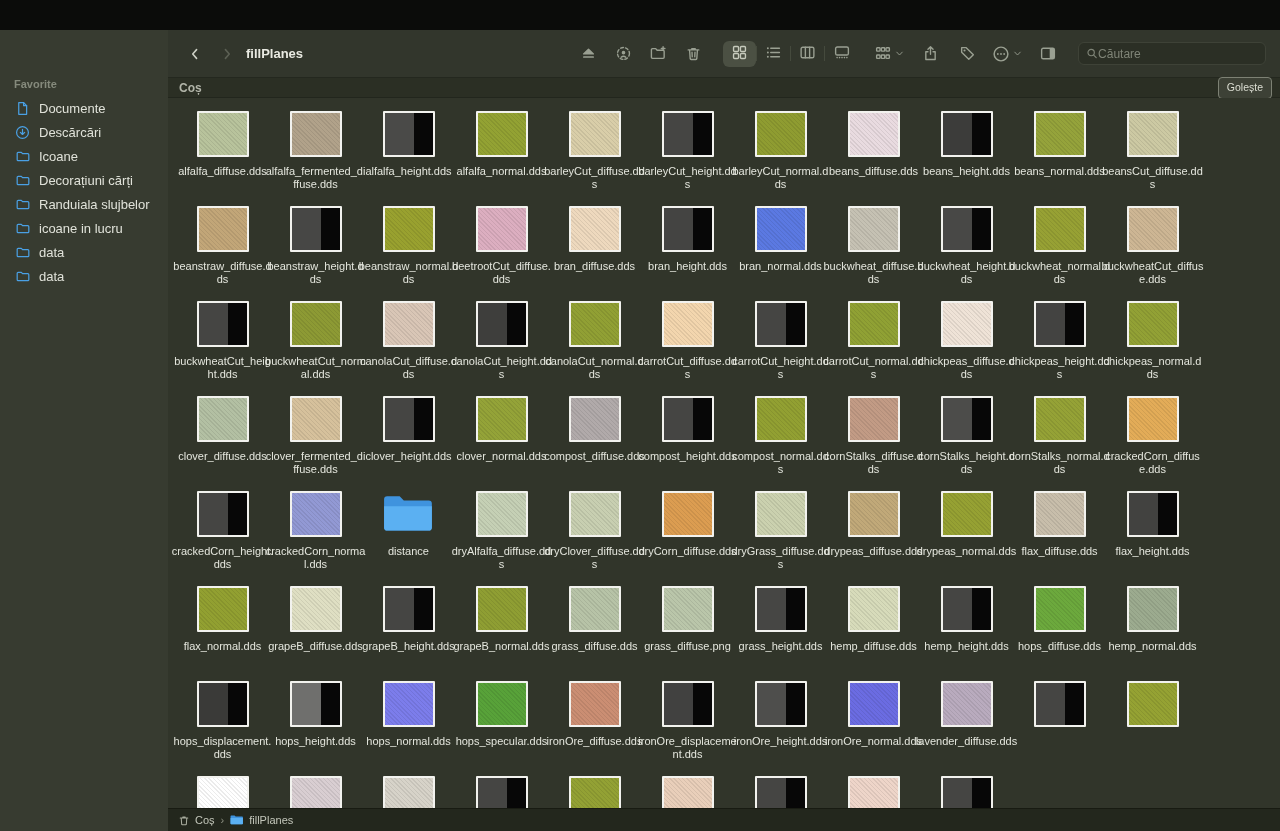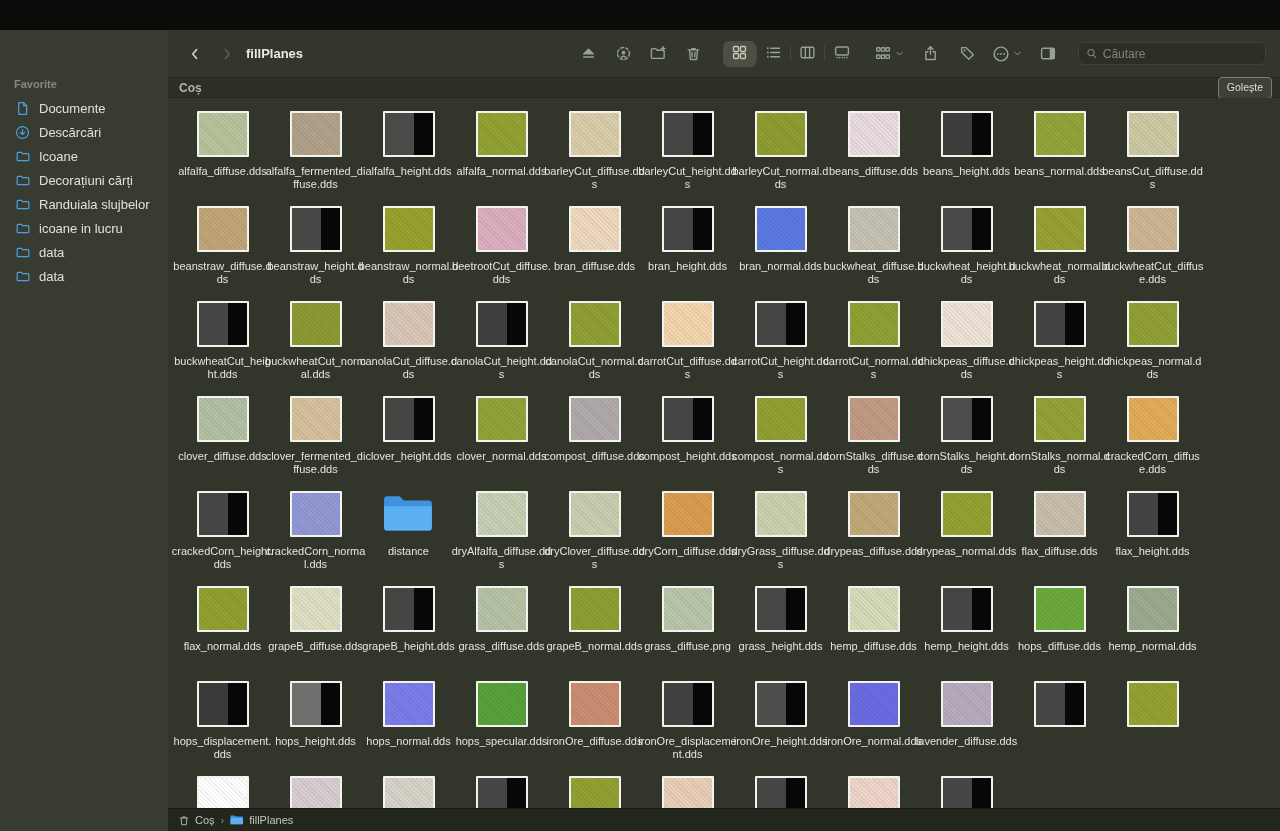--- a/index.html
+++ b/index.html
@@ -29,21 +29,21 @@
   .tb-tools { display:flex; gap:7px; margin-right:16px; }
   .tb-views { display:flex; align-items:center; margin-right:14px; }
   .tb-views .seg { background:none; border:none; width:33px; height:26px; display:grid;
     place-items:center; color:#9aa092; border-radius:6px; }
   .tb-views .seg.active { background:#4b5043; color:#c6cabc; }
   .tb-views .vsep { width:1px; height:15px; background:#454a3d; }
   .tb-actions { display:flex; gap:9px; align-items:center; margin-right:16px; }
   .chev { margin-left:1px; }
   
   .search { width:188px; height:23px; background:#2b2f25; border:1px solid #3e4237; border-radius:6px;
-    display:flex; align-items:center; padding:0 7px; gap:5px; margin-right:14px; color:#7f8477; }
+    display:flex; align-items:center; padding:0 7px; margin-right:14px; color:#7f8477; }
   .search input { background:transparent; border:none; outline:none; color:#d6d8cd;
     font-size:12px; width:100%; font-family:inherit; }
   .search input::placeholder { color:#7f8477; }
   
   .banner { height:20px; background:#2b2f24; border-bottom:1px solid #22261d; display:flex;
     align-items:center; justify-content:space-between; padding:0 8px 0 11px; flex:none; }
   .banner-label { font-size:12px; font-weight:bold; color:#b2b5a9; }
   .empty-btn { font-size:10.5px; color:#dcded3; background:#3d4136; border:1px solid #7d8174;
     border-radius:4px; height:22px; line-height:13px; padding:0 8px; font-family:inherit; }
   
@@ -536,26 +536,26 @@
           </div>
           <div class="cell">
             <div class="thumb noise" style="background: rgb(223, 223, 195);"></div>
             <div class="fname">grapeB_diffuse.dds</div>
           </div>
           <div class="cell">
             <div class="thumb" style="background: linear-gradient(90deg, rgb(69, 69, 67) 0%, rgb(69, 69, 67) 60%, rgb(7, 7, 7) 60%, rgb(7, 7, 7) 100%);"></div>
             <div class="fname">grapeB_height.dds</div>
           </div>
           <div class="cell">
+            <div class="thumb noise" style="background: rgb(143, 158, 51);"></div>
+            <div class="fname">grapeB_normal.dds</div>
+          </div>
+          <div class="cell">
             <div class="thumb noise" style="background: rgb(183, 195, 167);"></div>
             <div class="fname">grass_diffuse.dds</div>
-          </div>
-          <div class="cell">
-            <div class="thumb noise" style="background: rgb(143, 158, 51);"></div>
-            <div class="fname">grapeB_normal.dds</div>
           </div>
           <div class="cell">
             <div class="thumb noise" style="background: rgb(186, 198, 170);"></div>
             <div class="fname">grass_diffuse.png</div>
           </div>
           <div class="cell">
             <div class="thumb" style="background: linear-gradient(90deg, rgb(70, 70, 68) 0%, rgb(70, 70, 68) 60%, rgb(7, 7, 7) 60%, rgb(7, 7, 7) 100%);"></div>
             <div class="fname">grass_height.dds</div>
           </div>
           <div class="cell">

